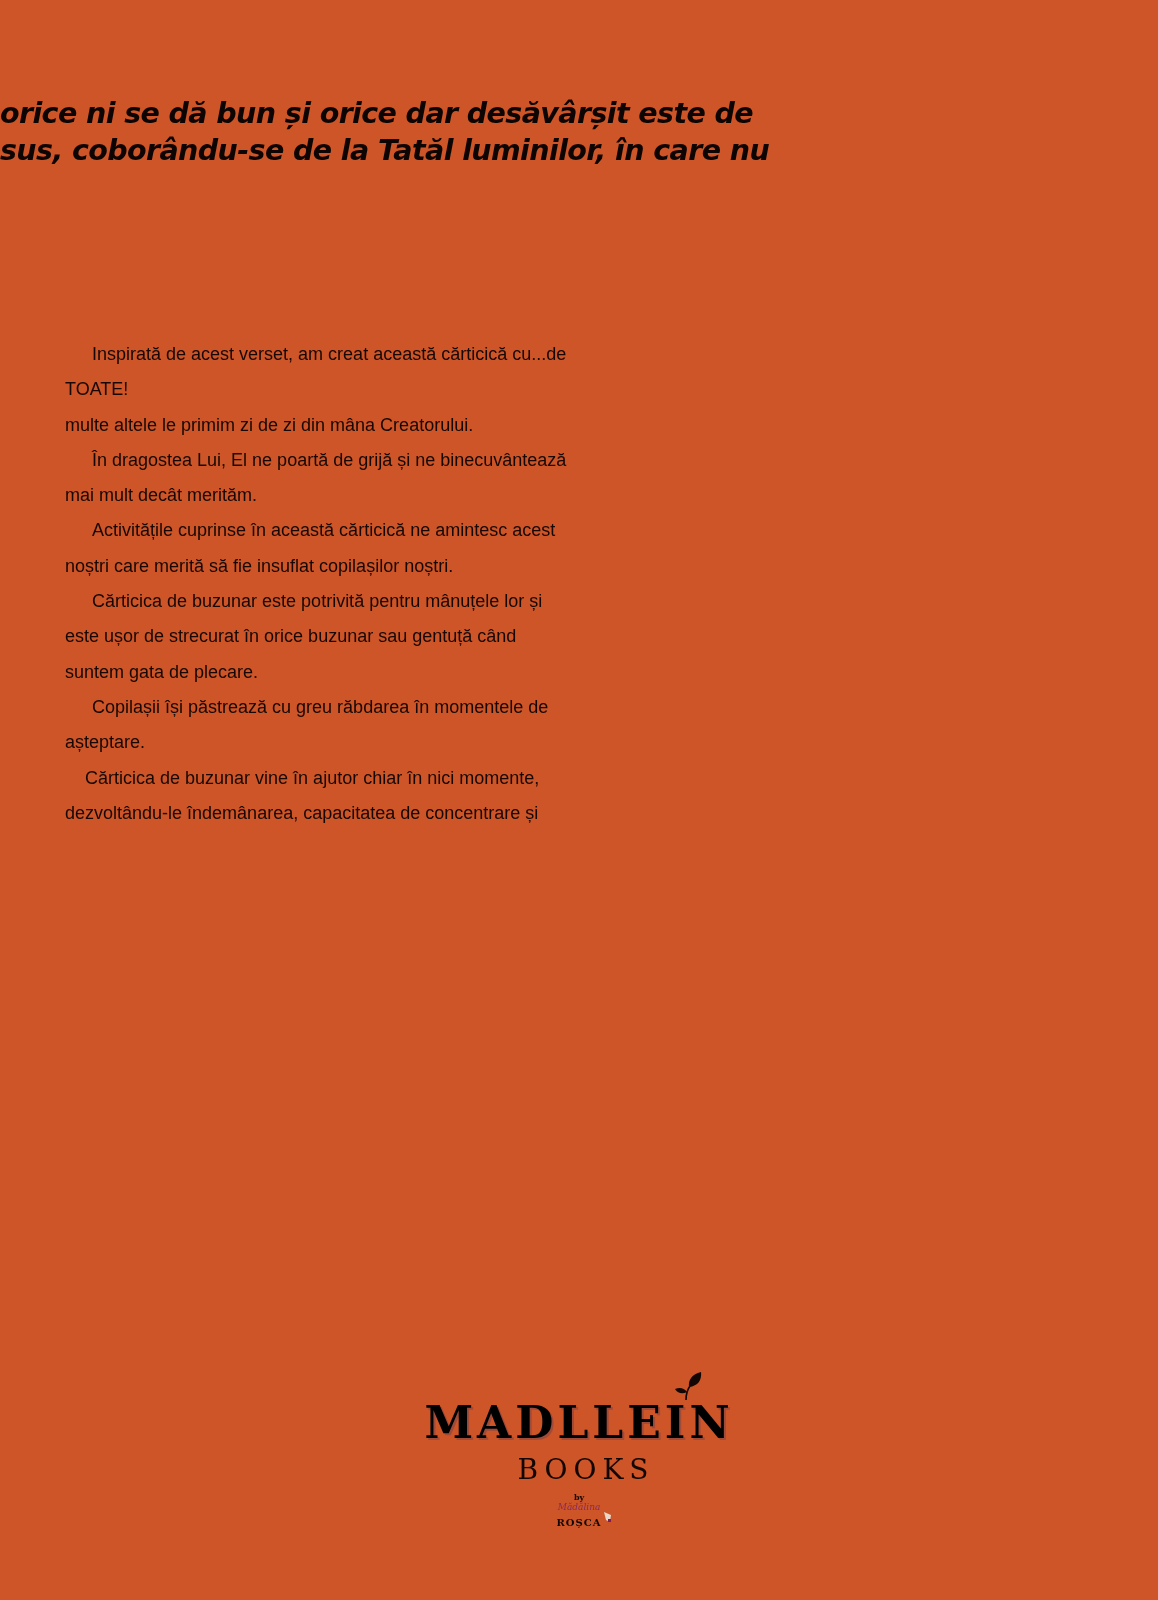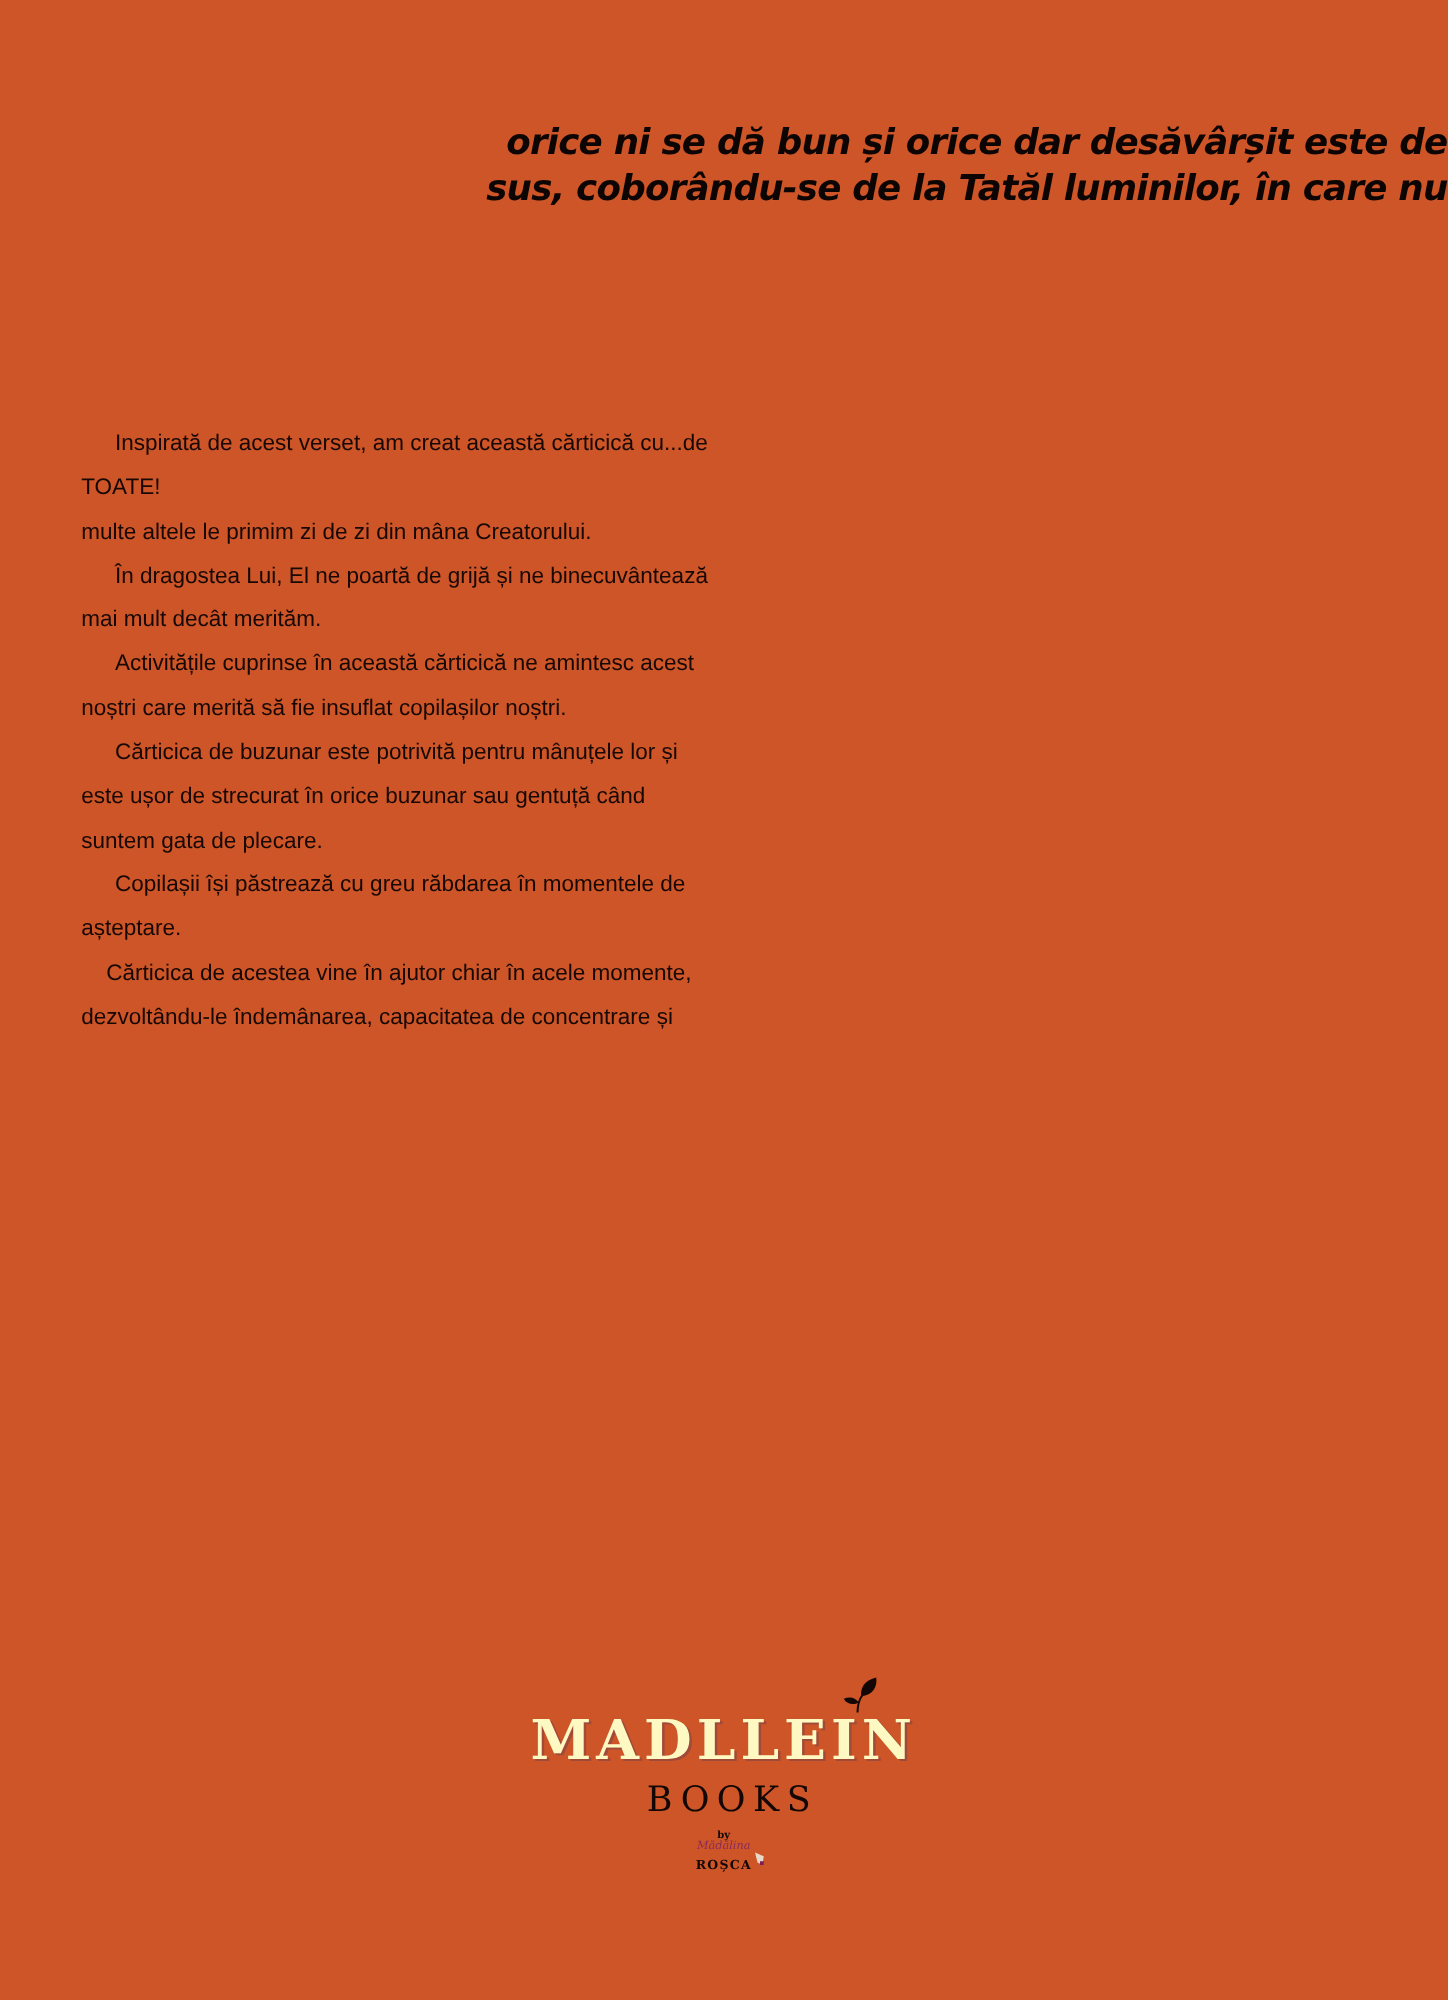--- a/index.html
+++ b/index.html
@@ -12,21 +12,21 @@
       background: #CD5527;
       position: relative;
       overflow: hidden;
       color: #170805;
     }
     .verse {
       position: absolute;
       top: 95px;
       left: 0;
       width: 1158px;
-      text-align: right;
+      text-align: left;
       font-family: "DejaVu Sans", sans-serif;
       font-style: italic;
       font-weight: bold;
       font-size: 28.5px;
       line-height: 37px;
       color: #0d0503;
       letter-spacing: -0.6px;
     }
     .verse .line { display: block; }
     .body-text {
@@ -52,23 +52,23 @@
       width: 1158px;
       text-align: center;
     }
     .logo-main {
       position: relative;
       display: inline-block;
       font-family: "DejaVu Serif", serif;
       font-weight: bold;
       font-size: 44px;
       letter-spacing: 4px;
-      color: #fef9c3;
+      color: #000000;
       text-shadow: 2px 2px 0 #a04a3a;
-      margin-top: 8px;
+      margin-top: 38px;
       line-height: 50px;
     }
     .leaf {
       position: absolute;
       right: 30px;
       top: -28px;
       width: 32px;
       height: 32px;
     }
     .logo-books {
@@ -127,21 +127,21 @@
   <span class="line">multe altele le primim zi de zi din mâna Creatorului.</span>
   <span class="line indent">În dragostea Lui, El ne poartă de grijă și ne binecuvântează</span>
   <span class="line">mai mult decât merităm.</span>
   <span class="line indent">Activitățile cuprinse în această cărticică ne amintesc acest</span>
   <span class="line">noștri care merită să fie insuflat copilașilor noștri.</span>
   <span class="line indent">Cărticica de buzunar este potrivită pentru mânuțele lor și</span>
   <span class="line">este ușor de strecurat în orice buzunar sau gentuță când</span>
   <span class="line">suntem gata de plecare.</span>
   <span class="line indent">Copilașii își păstrează cu greu răbdarea în momentele de</span>
   <span class="line">așteptare.</span>
-  <span class="line indent-sm">Cărticica de acestea vine în ajutor chiar în acele momente,</span>
+  <span class="line indent-sm">Cărticica de buzunar vine în ajutor chiar în nici momente,</span>
   <span class="line">dezvoltându-le îndemânarea, capacitatea de concentrare și</span>
 </div>
 
 <div class="logo">
   <div class="logo-main">
     <span>MADLLEIN</span>
     <svg class="leaf" viewBox="0 0 32 32">
       <path d="M14 30 C14 24 15 20 18 16" stroke="#120704" stroke-width="1.6" fill="none"></path>
       <path d="M17 17 C16 10 20 4 29 2 C30 10 26 16 17 17 Z" fill="#120704"></path>
       <path d="M15 22 C12 18 8 17 3 19 C6 24 11 24 15 22 Z" fill="#120704"></path>

